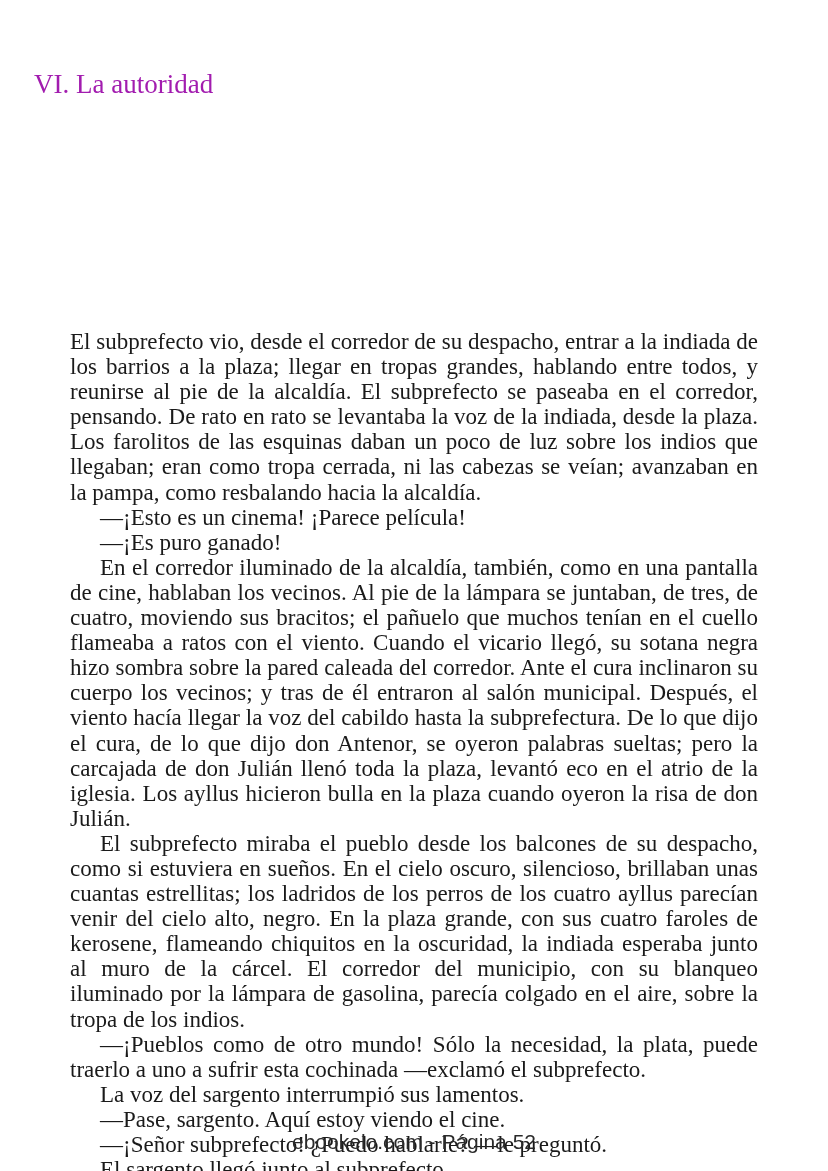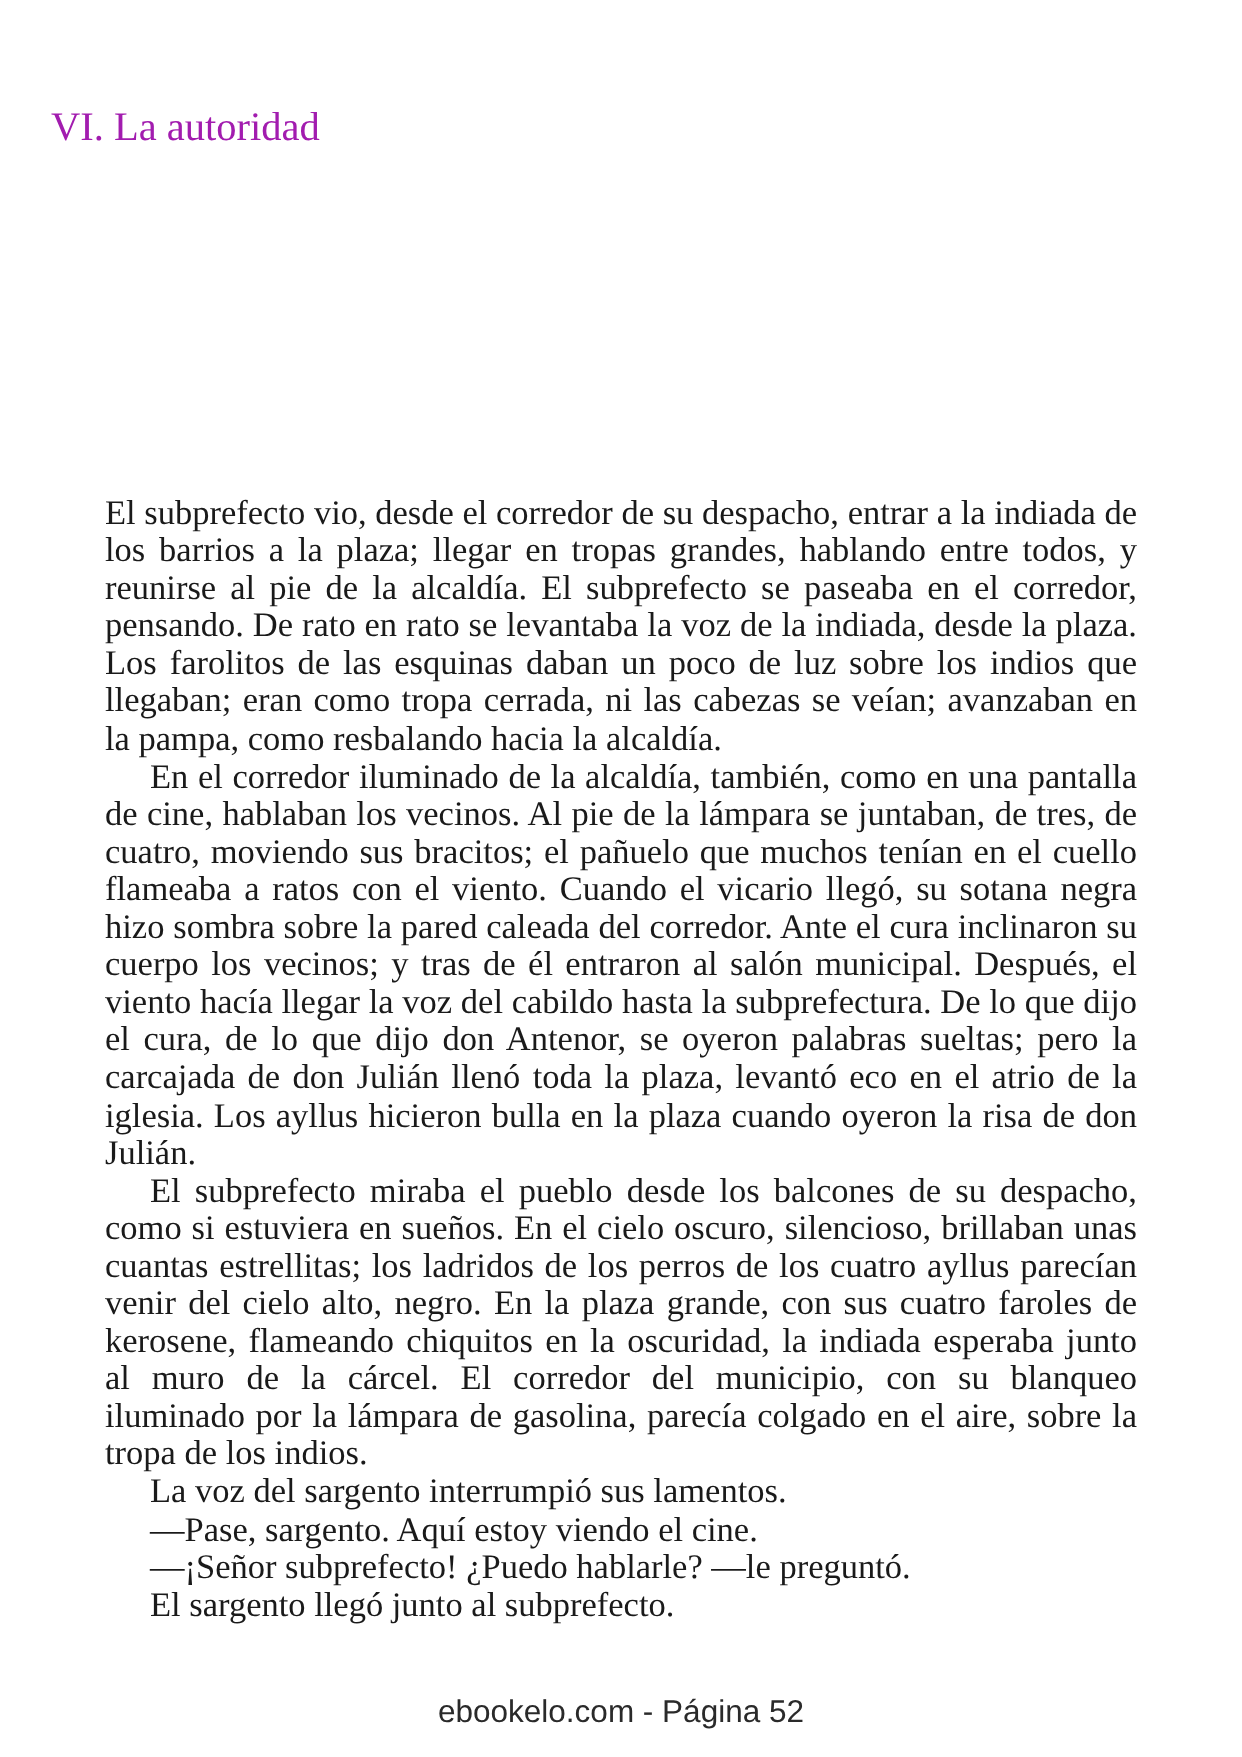--- a/index.html
+++ b/index.html
@@ -57,21 +57,24 @@
     color: #2a2a2a;
   }
 </style>
 </head>
 <body>
 
 <h1 class="page-title">VI. La autoridad</h1>
 
 <div class="body-text">
   <p>El subprefecto vio, desde el corredor de su despacho, entrar a la indiada de los barrios a la plaza; llegar en tropas grandes, hablando entre todos, y reunirse al pie de la alcaldía. El subprefecto se paseaba en el corredor, pensando. De rato en rato se levantaba la voz de la indiada, desde la plaza. Los farolitos de las esquinas daban un poco de luz sobre los indios que llegaban; eran como tropa cerrada, ni las cabezas se veían; avanzaban en la pampa, como resbalando hacia la alcaldía.</p>
+  <p class="indent">—¡Esto es un cinema! ¡Parece película!</p>
+  <p class="indent">—¡Es puro ganado!</p>
   <p class="indent">En el corredor iluminado de la alcaldía, también, como en una pantalla de cine, hablaban los vecinos. Al pie de la lámpara se juntaban, de tres, de cuatro, moviendo sus bracitos; el pañuelo que muchos tenían en el cuello flameaba a ratos con el viento. Cuando el vicario llegó, su sotana negra hizo sombra sobre la pared caleada del corredor. Ante el cura inclinaron su cuerpo los vecinos; y tras de él entraron al salón municipal. Después, el viento hacía llegar la voz del cabildo hasta la subprefectura. De lo que dijo el cura, de lo que dijo don Antenor, se oyeron palabras sueltas; pero la carcajada de don Julián llenó toda la plaza, levantó eco en el atrio de la iglesia. Los ayllus hicieron bulla en la plaza cuando oyeron la risa de don Julián.</p>
   <p class="indent">El subprefecto miraba el pueblo desde los balcones de su despacho, como si estuviera en sueños. En el cielo oscuro, silencioso, brillaban unas cuantas estrellitas; los ladridos de los perros de los cuatro ayllus parecían venir del cielo alto, negro. En la plaza grande, con sus cuatro faroles de kerosene, flameando chiquitos en la oscuridad, la indiada esperaba junto al muro de la cárcel. El corredor del municipio, con su blanqueo iluminado por la lámpara de gasolina, parecía colgado en el aire, sobre la tropa de los indios.</p>
+  <p class="indent">—¡Pueblos como de otro mundo! Sólo la necesidad, la plata, puede traerlo a uno a sufrir esta cochinada —exclamó el subprefecto.</p>
   <p class="indent">La voz del sargento interrumpió sus lamentos.</p>
   <p class="indent">—Pase, sargento. Aquí estoy viendo el cine.</p>
   <p class="indent">—¡Señor subprefecto! ¿Puedo hablarle? —le preguntó.</p>
   <p class="indent">El sargento llegó junto al subprefecto.</p>
 </div>
 
 <div class="footer">ebookelo.com - Página 52</div>
 
 </body></html>

